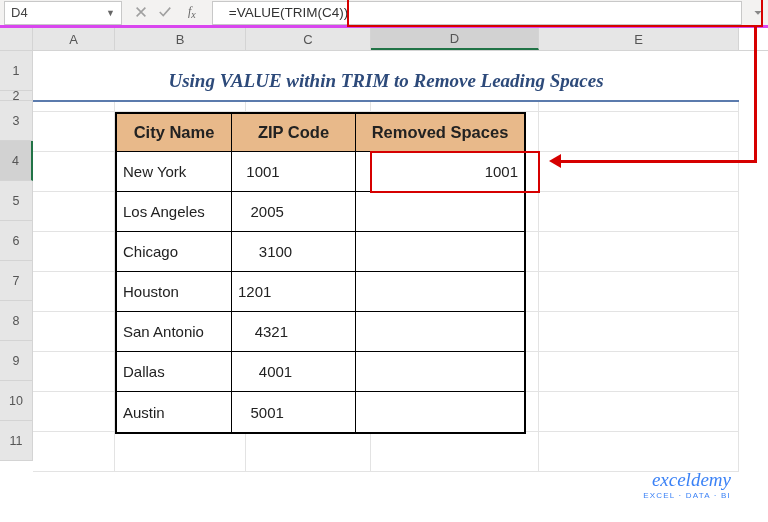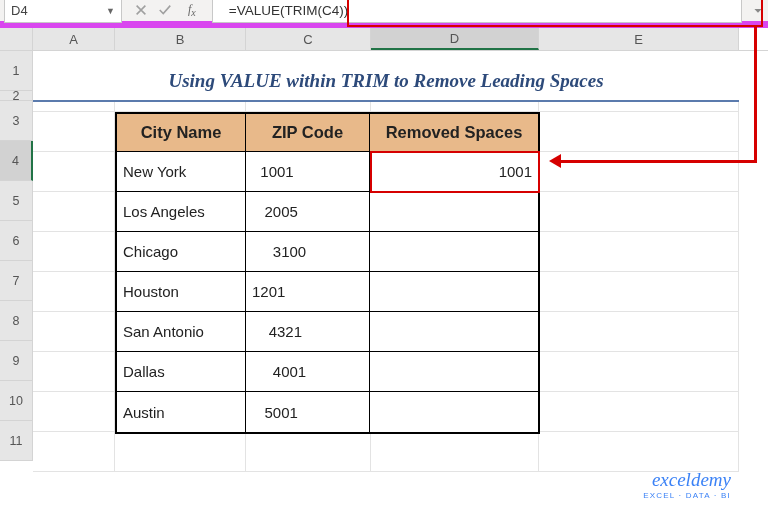--- a/index.html
+++ b/index.html
@@ -9,21 +9,21 @@
   background: #fff;
   width: 768px;
   height: 522px;
   position: relative;
   overflow: hidden;
 }
 .fbar {
   display: flex;
   align-items: center;
   height: 28px;
-  border-bottom: 7px solid #d946ef;
+  border-bottom: 3px solid #d946ef;
   background: #f3f2f1;
   position: relative;
 }
 .namebox {
   width: 118px;
   height: 24px;
   background: #fff;
   border: 1px solid #c8c8c8;
   margin: 0 2px 0 4px;
   display: flex;
@@ -160,21 +160,21 @@
   border-bottom: 1px solid #000;
   display: flex;
   align-items: center;
   padding: 0 6px;
   font-size: 15px;
   color: #222;
   background: #fff;
 }
 .dtable .row:last-child .td { border-bottom: none; }
 .dtable .td:last-child { border-right: none; }
-.c-name { width: 129px; justify-content: flex-start; }
+.c-name { width: 115px; justify-content: flex-start; }
 .c-zip  { width: 124px; justify-content: flex-start; }
 .c-rem  { width: 168px; justify-content: flex-end; }
 
 .sel-cell {
   position: absolute;
   border: 2.5px solid #d60000;
   pointer-events: none;
 }
 .arrow-line {
   position: absolute;

